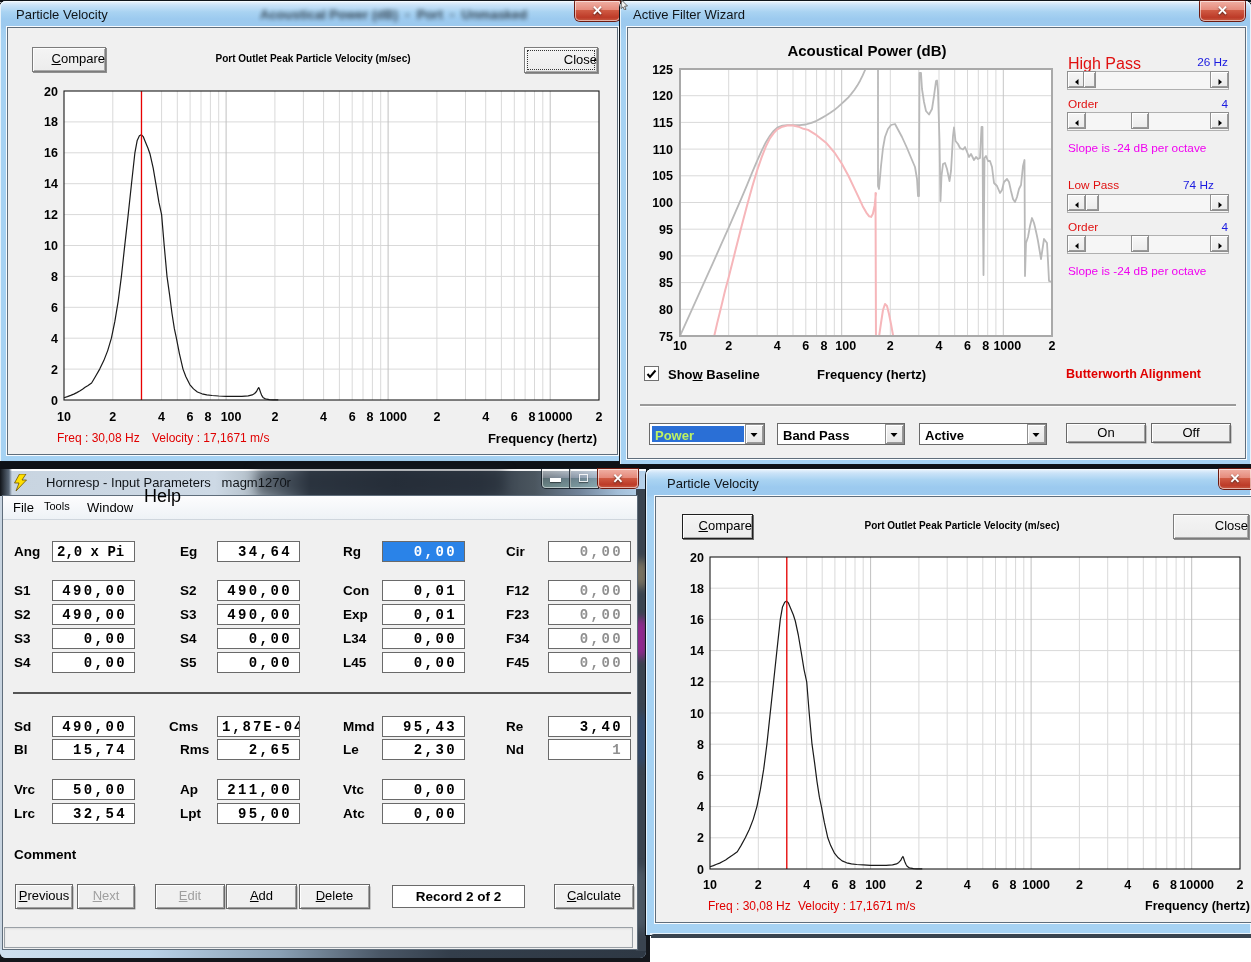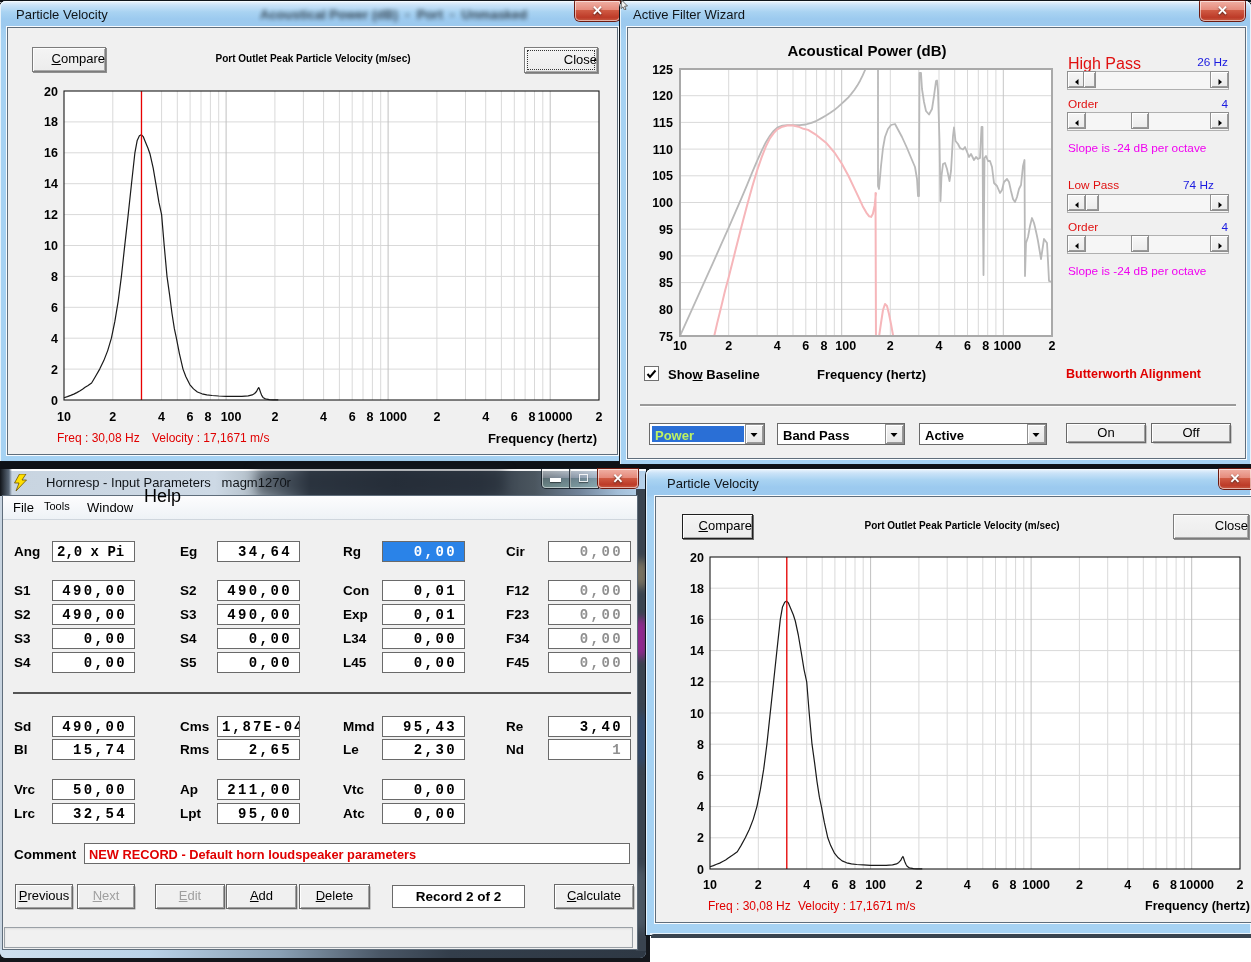--- a/index.html
+++ b/index.html
@@ -365,21 +365,21 @@
 <div class="flb" style="left:14px;top:655px">S4</div>
 <div class="fin" style="left:52px;top:652px;width:83px;height:21px">0,00</div>
 <div class="flb" style="left:180px;top:655px">S5</div>
 <div class="fin" style="left:217px;top:652px;width:83px;height:21px">0,00</div>
 <div class="flb" style="left:343px;top:655px">L45</div>
 <div class="fin" style="left:382px;top:652px;width:83px;height:21px">0,00</div>
 <div class="flb" style="left:506px;top:655px">F45</div>
 <div class="fin gin" style="left:548px;top:652px;width:83px;height:21px">0,00</div>
 <div class="flb" style="left:14px;top:719px">Sd</div>
 <div class="fin" style="left:52px;top:716px;width:83px;height:21px">490,00</div>
-<div class="flb" style="left:180px;top:719px">Cms</div>
+<div class="flb" style="left:169px;top:719px">Cms</div>
 <div class="fin lin" style="left:217px;top:716px;width:83px;height:21px"><span style="letter-spacing:1.9px">1,87E-04</span></div>
 <div class="flb" style="left:343px;top:719px">Mmd</div>
 <div class="fin" style="left:382px;top:716px;width:83px;height:21px">95,43</div>
 <div class="flb" style="left:506px;top:719px">Re</div>
 <div class="fin" style="left:548px;top:716px;width:83px;height:21px">3,40</div>
 <div class="flb" style="left:14px;top:742px">Bl</div>
 <div class="fin" style="left:52px;top:739px;width:83px;height:21px">15,74</div>
 <div class="flb" style="left:180px;top:742px">Rms</div>
 <div class="fin" style="left:217px;top:739px;width:83px;height:21px">2,65</div>
 <div class="flb" style="left:343px;top:742px">Le</div>
@@ -393,21 +393,20 @@
 <div class="flb" style="left:343px;top:782px">Vtc</div>
 <div class="fin" style="left:382px;top:779px;width:83px;height:21px">0,00</div>
 <div class="flb" style="left:14px;top:806px">Lrc</div>
 <div class="fin" style="left:52px;top:803px;width:83px;height:21px">32,54</div>
 <div class="flb" style="left:180px;top:806px">Lpt</div>
 <div class="fin" style="left:217px;top:803px;width:83px;height:21px">95,00</div>
 <div class="flb" style="left:343px;top:806px">Atc</div>
 <div class="fin" style="left:382px;top:803px;width:83px;height:21px">0,00</div>
  <div class="abs" style="left:13px;top:692px;width:618px;height:2px;background:#555"></div>
  <div class="flb" style="left:14px;top:847px">Comment</div>
- <div class="abs" style="left:84px;top:843px;width:546px;height:21px;background:#fff;border:1px solid #6a6a6a;font-weight:bold;font-size:12.8px;color:#e00000;padding:3px 0 0 4px;white-space:nowrap">NEW RECORD - Default horn loudspeaker parameters</div>
  <div class="wbtn" style="left:16px;top:885px;width:56px;height:23px"><span class="u">P</span>revious</div>
  <div class="wbtn dis" style="left:78px;top:885px;width:56px;height:23px"><span class="u">N</span>ext</div>
  <div class="wbtn dis" style="left:156px;top:885px;width:68px;height:23px"><span class="u">E</span>dit</div>
  <div class="wbtn" style="left:227px;top:885px;width:69px;height:23px"><span class="u">A</span>dd</div>
  <div class="wbtn" style="left:300px;top:885px;width:69px;height:23px"><span class="u">D</span>elete</div>
  <div class="abs" style="left:392px;top:885px;width:133px;height:23px;background:#fff;border:1px solid #6a6a6a;font-weight:bold;font-size:13.5px;text-align:center;line-height:21px">Record 2 of 2</div>
  <div class="wbtn" style="left:555px;top:885px;width:78px;height:23px"><span class="u">C</span>alculate</div>
 </div>
 
 <div class="win" style="left:646px;top:469px;width:605px;height:466px;z-index:40;border-radius:6px 0 0 0">

